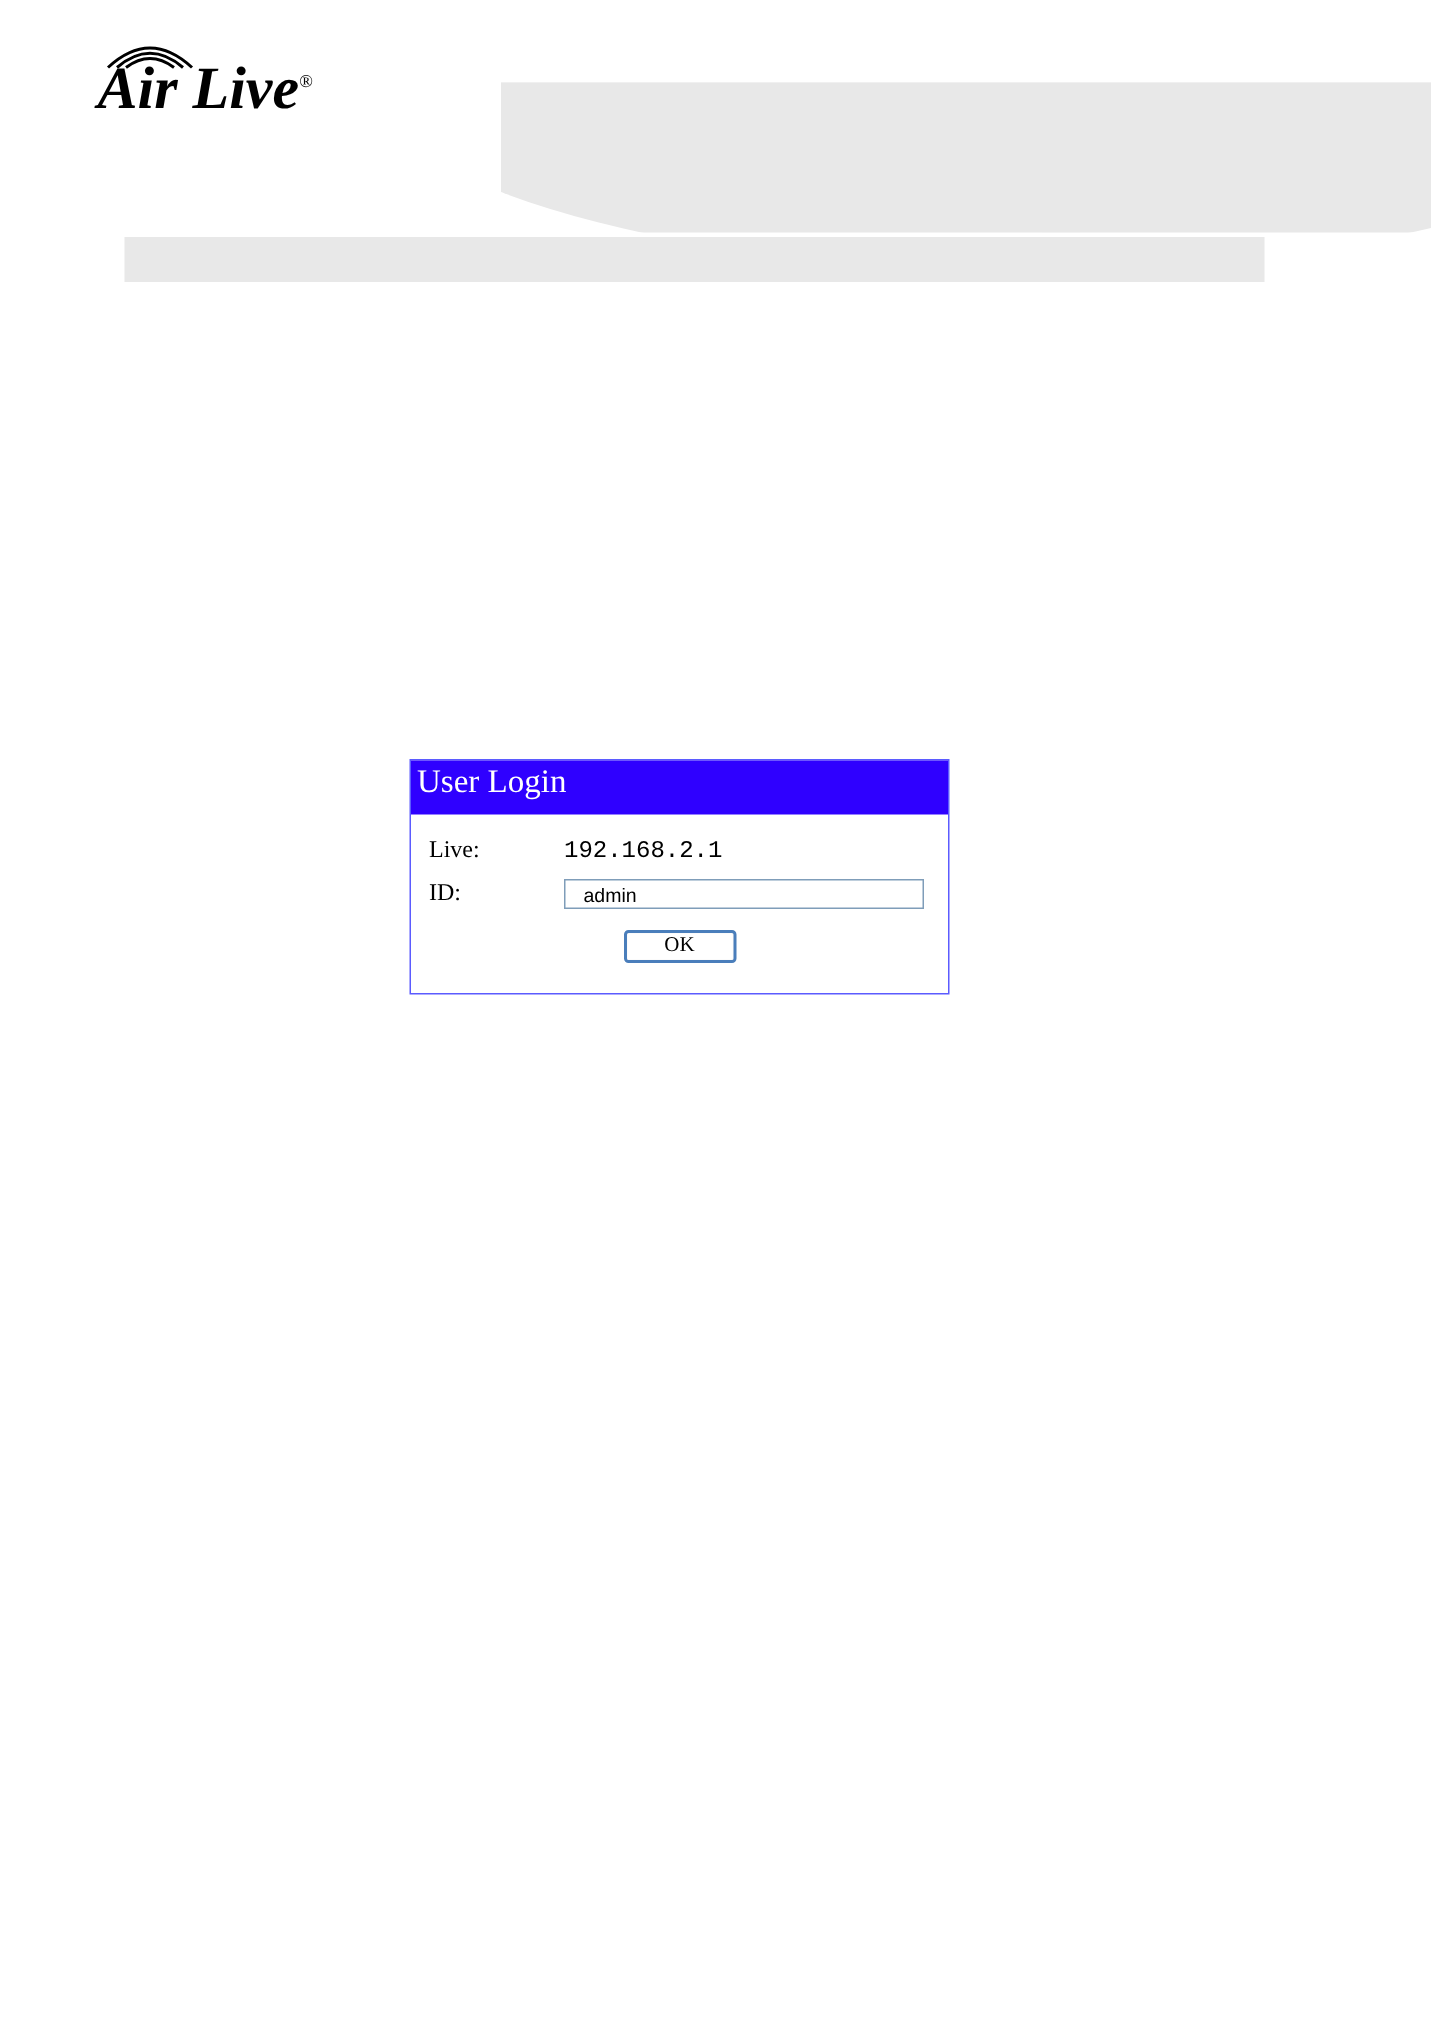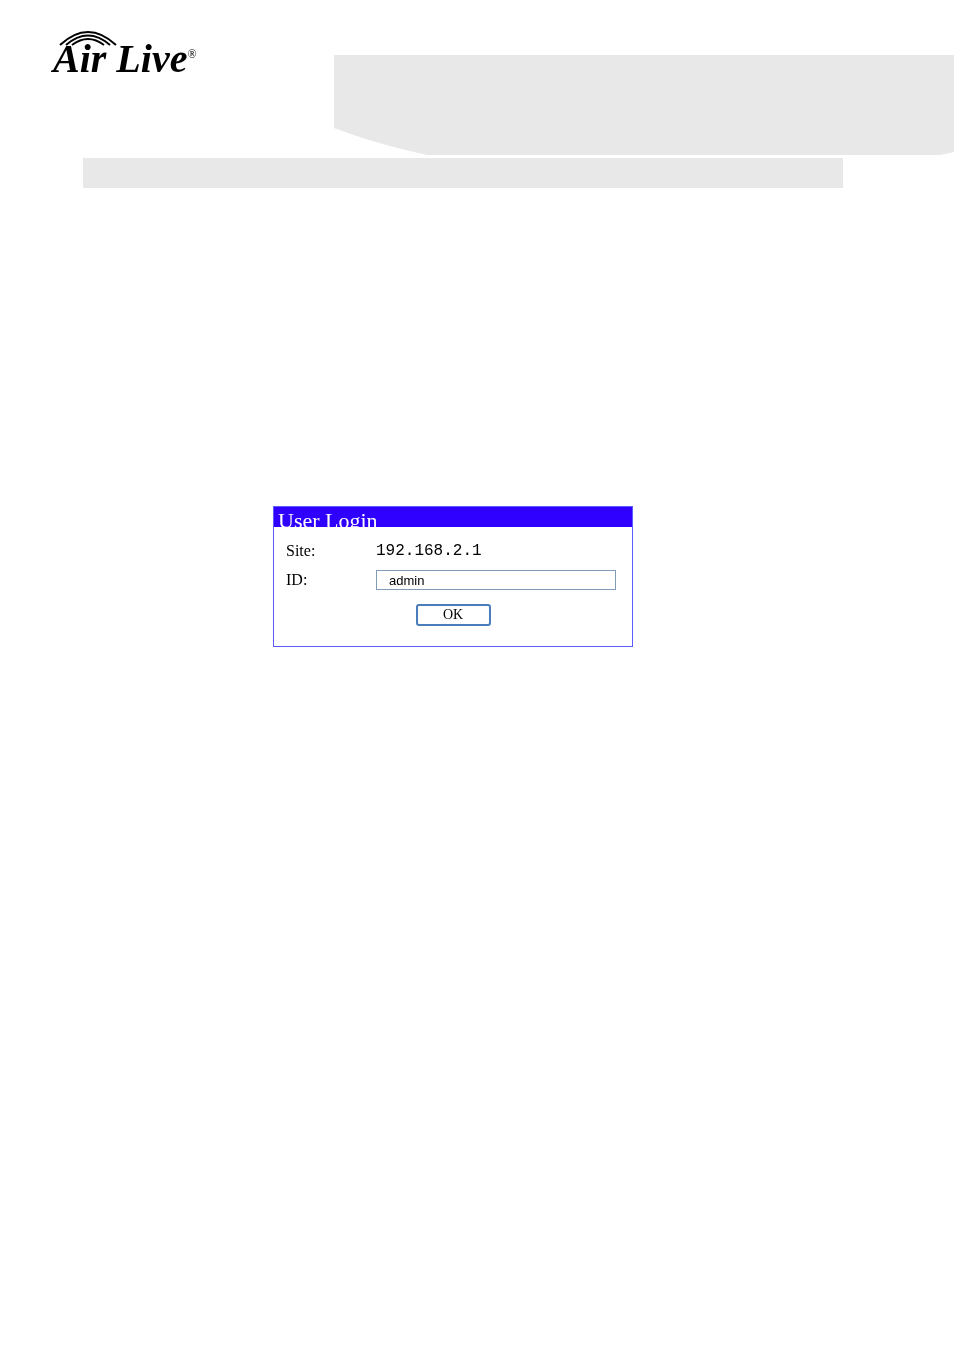--- a/index.html
+++ b/index.html
@@ -15,21 +15,21 @@
       position: relative;
     }
     .header-area {
       position: relative;
       width: 100%;
       height: 200px;
     }
     .logo {
       position: absolute;
       top: 35px;
-      left: 53px;
+      left: 65px;
       width: 210px;
       height: 70px;
     }
     .logo-text {
       font-size: 40px;
       font-weight: bold;
       font-style: italic;
       font-family: "Times New Roman", serif;
       color: #000;
       position: relative;
@@ -94,21 +94,21 @@
       width: 360px;
       border: 1px solid #5b5bff;
       background: #ffffff;
     }
     .login-header {
       background: #2f00ff;
       color: #ffffff;
       font-size: 22px;
       font-family: "Times New Roman", serif;
       padding: 2px 6px 4px 4px;
-      height: 20px;
+      height: 36px;
       line-height: 24px;
     }
     .login-body {
       padding: 15px 12px 12px 12px;
     }
     .form-row {
       display: flex;
       align-items: center;
       margin-bottom: 10px;
     }
@@ -174,21 +174,21 @@
     <div class="swoosh swoosh2"></div>
     <div class="swoosh swoosh3"></div>
   </div>
   <div class="gray-bar"></div>
 </div>
 
 <div class="login-box">
   <div class="login-header">User Login</div>
   <div class="login-body">
     <div class="form-row">
-      <div class="form-label">Site:</div>
+      <div class="form-label">Live:</div>
       <div class="form-value">192.168.2.1</div>
     </div>
     <div class="form-row">
       <div class="form-label">ID:</div>
       <input type="text" class="form-input" value="admin" style="">
     </div>
     <div class="button-row">
       <button class="ok-button">OK</button>
     </div>
   </div>

